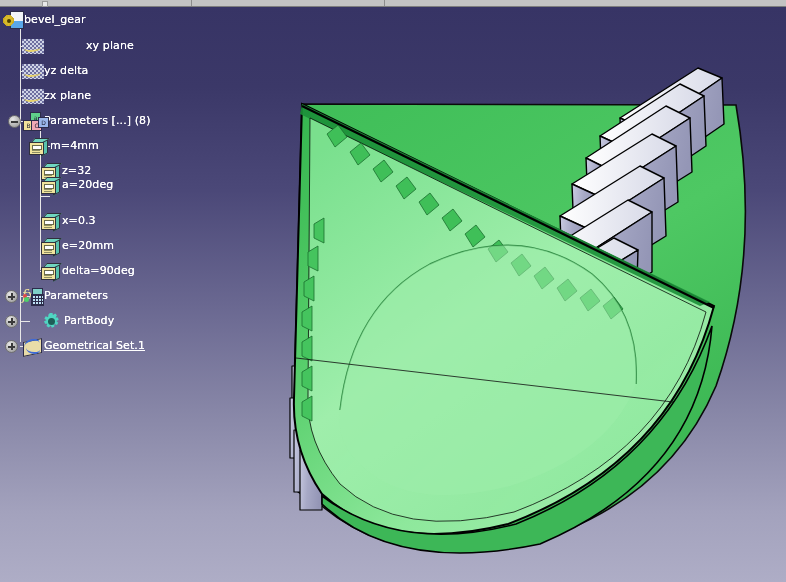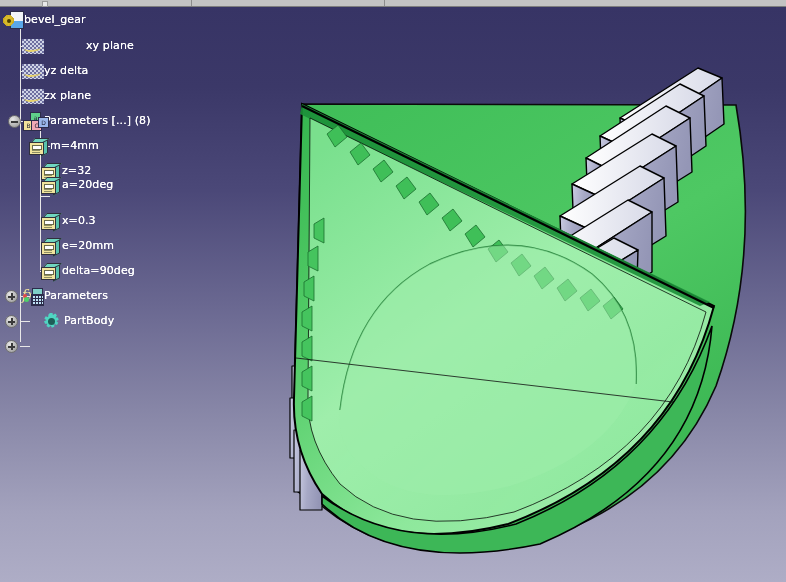--- a/index.html
+++ b/index.html
@@ -500,15 +500,23 @@
     <div class="plus" style="left:5px;top:309px;"></div>
     <div class="node" style="left:30px;top:305px;margin-left:12px;">
       <span class="ico ico-body">
         <span class="g"></span>
       </span>
       <span class="lbl">PartBody</span>
     </div>
 
     <div class="hline" style="left:20px;top:340px;width:10px;"></div>
     <div class="plus" style="left:5px;top:334px;"></div>
+    <div class="node" style="left:22px;top:330px;">
+      <span class="ico ico-geo">
+        <span class="sheet"></span>
+          <span class="crv"></span>
+          <span class="crv2"></span>
+      </span>
+      <span class="lbl underline">Geometrical Set.1</span>
+    </div>
 
   </div>
 </div>
 
 </body></html>

